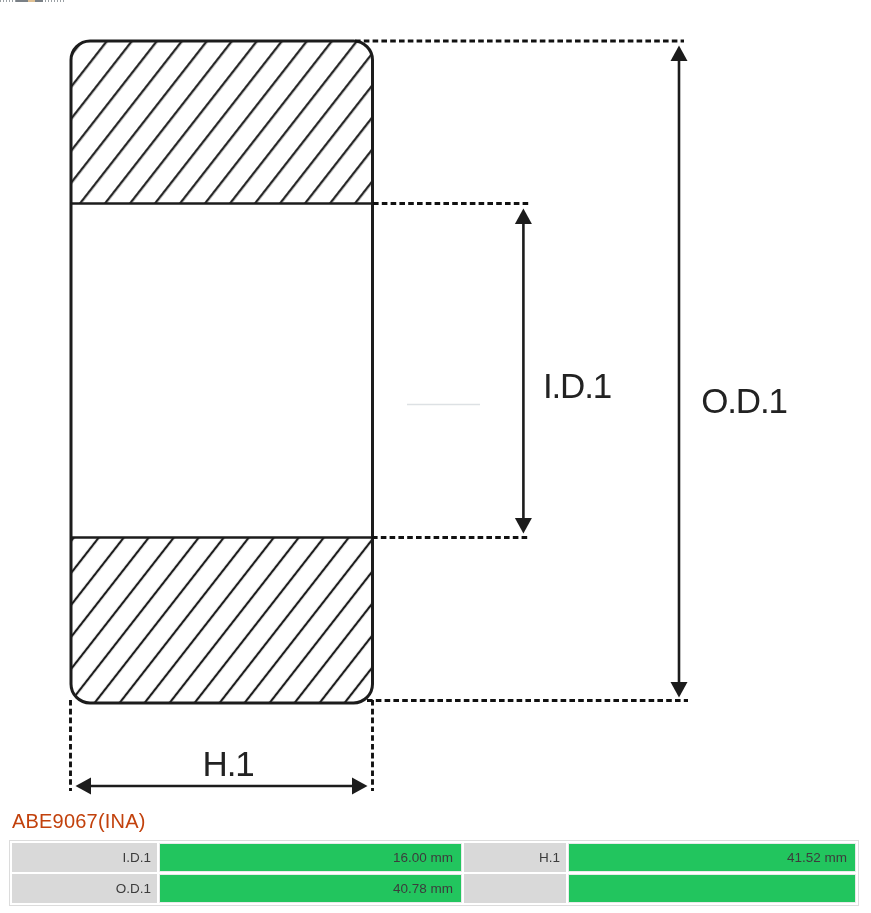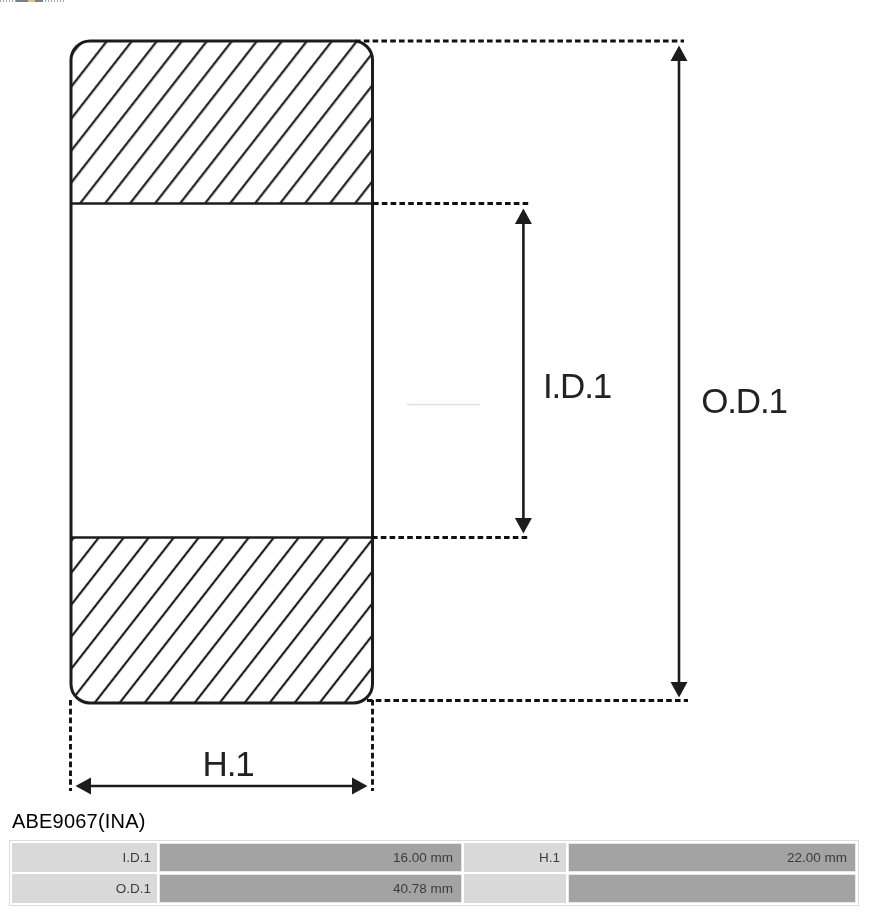--- a/index.html
+++ b/index.html
@@ -1,22 +1,22 @@
 <!DOCTYPE html>
 <html><head>
 <meta charset="utf-8">
 <style>
   html,body{margin:0;padding:0;background:#fff;}
   body{width:871px;height:913px;position:relative;font-family:"Liberation Sans",sans-serif;overflow:hidden;}
   .abs{position:absolute;}
-  #title{position:absolute;left:12px;top:810px;font-size:20px;letter-spacing:0.2px;color:#000000;}
+  #title{position:absolute;left:12px;top:810px;font-size:20px;letter-spacing:0.2px;color:#c2410c;}
   table{position:absolute;left:9px;top:840px;border-collapse:separate;border-spacing:2px;border:1px solid #dcdcdc;font-size:13.5px;color:#3c3c3c;}
   td{height:27px;padding:0 8px 0 0;text-align:right;vertical-align:middle;}
   td.l{background:#d9d9d9;padding-right:6px;}
-  td.v{background:#a3a3a3;border:1px solid #e9e9e9;}
+  td.v{background:#22c55e;border:1px solid #e9e9e9;}
 </style>
 </head>
 <body>
 
 <div class="abs" style="left:0;top:0;width:64px;height:1.5px;background:repeating-linear-gradient(90deg,#9aa0a4 0,#9aa0a4 1.4px,#fff 1.4px,#fff 3px);"></div>
 <div class="abs" style="left:16px;top:0;width:27px;height:1.5px;background:#7a8086;"></div>
 <div class="abs" style="left:28px;top:0;width:7px;height:1.5px;background:#dfc093;"></div>
 
 <svg class="abs" style="left:0;top:0" width="871" height="835" viewBox="0 0 871 835">
   <defs>
@@ -86,21 +86,21 @@
 </svg>
 
 <div id="title">ABE9067(INA)</div>
 
 <table>
   <tbody>
       <tr>
     <td class="l" style="width:139px">I.D.1</td>
     <td class="v" style="width:293px">16.00 mm</td>
     <td class="l" style="width:96px">H.1</td>
-    <td class="v" style="width:278px">22.00 mm</td>
+    <td class="v" style="width:278px">41.52 mm</td>
   </tr>
   <tr>
     <td class="l">O.D.1</td>
     <td class="v">40.78 mm</td>
     <td class="l"></td>
     <td class="v"></td>
   </tr>
 </tbody>
   </table>
 

